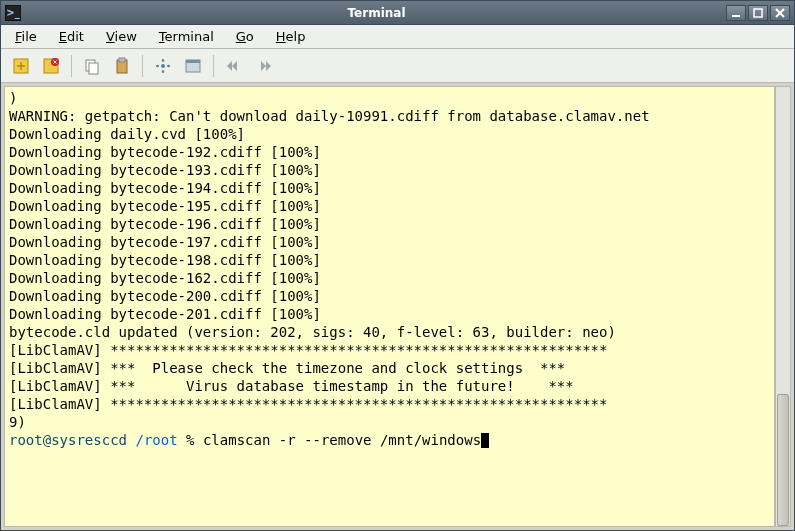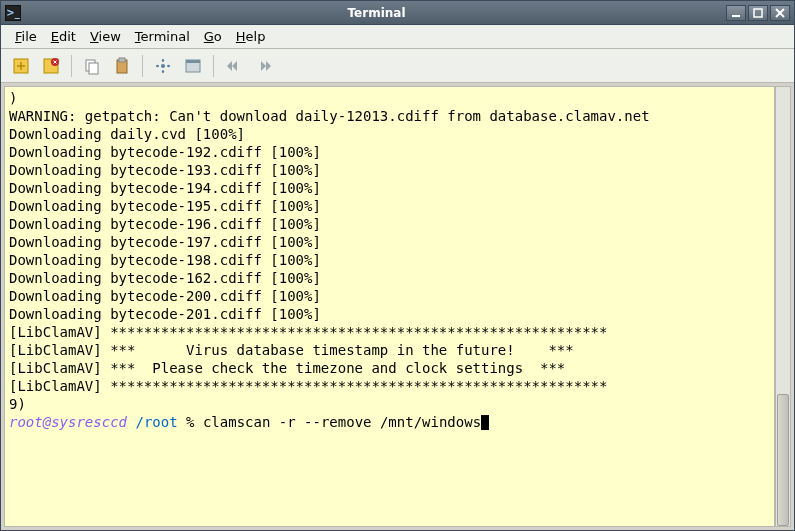--- a/index.html
+++ b/index.html
@@ -49,21 +49,21 @@
     display: flex; align-items: center; justify-content: center;
     cursor: pointer;
   }
   .titlebar .win-btn svg { width: 10px; height: 10px; }
   .menubar {
     height: 24px;
     background: #eef0eb;
     display: flex;
     align-items: center;
     padding: 0 8px;
-    gap: 2px;
+    gap: 10px;
     border-bottom: 1px solid #b8b8b0;
   }
   .menubar .menu-item {
     padding: 3px 6px;
     cursor: pointer;
     font-size: 13px;
   }
   .menubar .menu-item .ul { text-decoration: underline; }
   .toolbar {
     height: 34px;
@@ -110,21 +110,21 @@
   }
   .scrollbar .thumb {
     position: absolute;
     left: 1px; right: 1px;
     top: 70%; height: 30%;
     background: linear-gradient(to right, #d8d8d0, #c0c0b8);
     border: 1px solid #a0a098;
     border-radius: 2px;
   }
   .term-line { white-space: pre; }
-  .prompt-user { color: #8b5cf6; font-style: italic; }
+  .prompt-user { color: #0c4a6e; }
   .prompt-path { color: #0066cc; }
   .cursor {
     display: inline-block;
     width: 8px; height: 15px;
     background: #000;
     vertical-align: text-bottom;
   }
 </style>
 </head>
 <body>
@@ -215,35 +215,36 @@
       <svg width="20" height="20" viewBox="0 0 20 20">
           <path d="M12 10l-5-5v10z" fill="#9ea6ad"></path>
           <path d="M17 10l-5-5v10z" fill="#9ea6ad"></path>
         </svg>
     </div>
   </div>
 
   <div class="terminal-wrap">
     <div class="terminal" id="terminal">
         <div class="term-line">)</div>
-        <div class="term-line">WARNING: getpatch: Can't download daily-12013.cdiff from database.clamav.net</div>
+        <div class="term-line">WARNING: getpatch: Can't download daily-10991.cdiff from database.clamav.net</div>
         <div class="term-line">Downloading daily.cvd [100%]</div>
         <div class="term-line">Downloading bytecode-192.cdiff [100%]</div>
         <div class="term-line">Downloading bytecode-193.cdiff [100%]</div>
         <div class="term-line">Downloading bytecode-194.cdiff [100%]</div>
         <div class="term-line">Downloading bytecode-195.cdiff [100%]</div>
         <div class="term-line">Downloading bytecode-196.cdiff [100%]</div>
         <div class="term-line">Downloading bytecode-197.cdiff [100%]</div>
         <div class="term-line">Downloading bytecode-198.cdiff [100%]</div>
         <div class="term-line">Downloading bytecode-162.cdiff [100%]</div>
         <div class="term-line">Downloading bytecode-200.cdiff [100%]</div>
         <div class="term-line">Downloading bytecode-201.cdiff [100%]</div>
+        <div class="term-line">bytecode.cld updated (version: 202, sigs: 40, f-level: 63, builder: neo)</div>
         <div class="term-line">[LibClamAV] ***********************************************************</div>
+        <div class="term-line">[LibClamAV] ***  Please check the timezone and clock settings  ***</div>
         <div class="term-line">[LibClamAV] ***      Virus database timestamp in the future!    ***</div>
-        <div class="term-line">[LibClamAV] ***  Please check the timezone and clock settings  ***</div>
         <div class="term-line">[LibClamAV] ***********************************************************</div>
         <div class="term-line">9)</div>
         <div class="term-line"><span class="prompt-user">root@sysresccd</span> <span class="prompt-path">/root</span> <span>%</span> <span>clamscan -r --remove /mnt/windows</span><span class="cursor"></span></div>
       </div>
     <div class="scrollbar">
       <div class="thumb"></div>
     </div>
   </div>
 
 </div>

